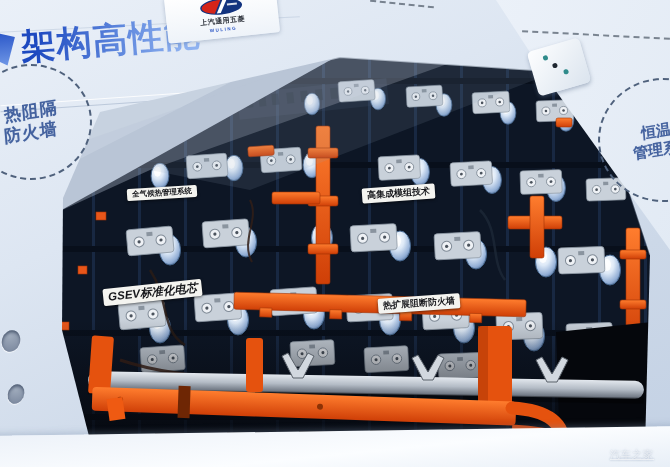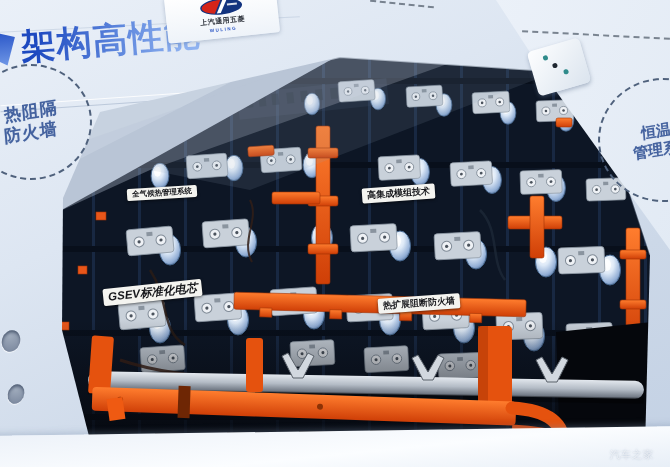--- a/index.html
+++ b/index.html
@@ -67,21 +67,21 @@
   
   .stand{position:absolute;left:-10px;top:431px;width:690px;height:60px;z-index:6;
     background:linear-gradient(175deg,#edf2f9,#fbfdff 45%,#dfe8f3);
     transform:rotate(-.8deg);box-shadow:0 -2px 6px rgba(120,140,170,.35);}
 
   .hole{position:absolute;border-radius:50%;z-index:2;
     background:radial-gradient(circle at 35% 30%,#9fabbc,#76839a);
     box-shadow:inset 1px 2px 3px rgba(40,55,80,.6),0 1px 1px rgba(255,255,255,.8);}
 
   .watermark{position:absolute;left:610px;top:448px;z-index:7;font-size:10px;letter-spacing:1px;
-    color:rgba(255,255,255,.6);text-shadow:0 0 2px rgba(120,140,170,.6);}
+    color:rgba(255,255,255,.6);text-shadow:0 0 2px rgba(120,140,170,.6);text-decoration:underline;}
 </style>
 </head>
 <body>
 
 <div class="stage">
 
   <div class="seam" style="left:0;top:90px;width:440px;transform:rotate(-4deg);"></div>
   <div class="seam dk" style="left:0;top:96px;width:440px;transform:rotate(-4deg);"></div>
   <div class="seam dk" style="left:0;top:24px;width:300px;transform:rotate(-3deg);opacity:.6;"></div>
   <div class="dotseam" style="left:370px;top:3px;width:64px;transform:rotate(6deg);"></div>

